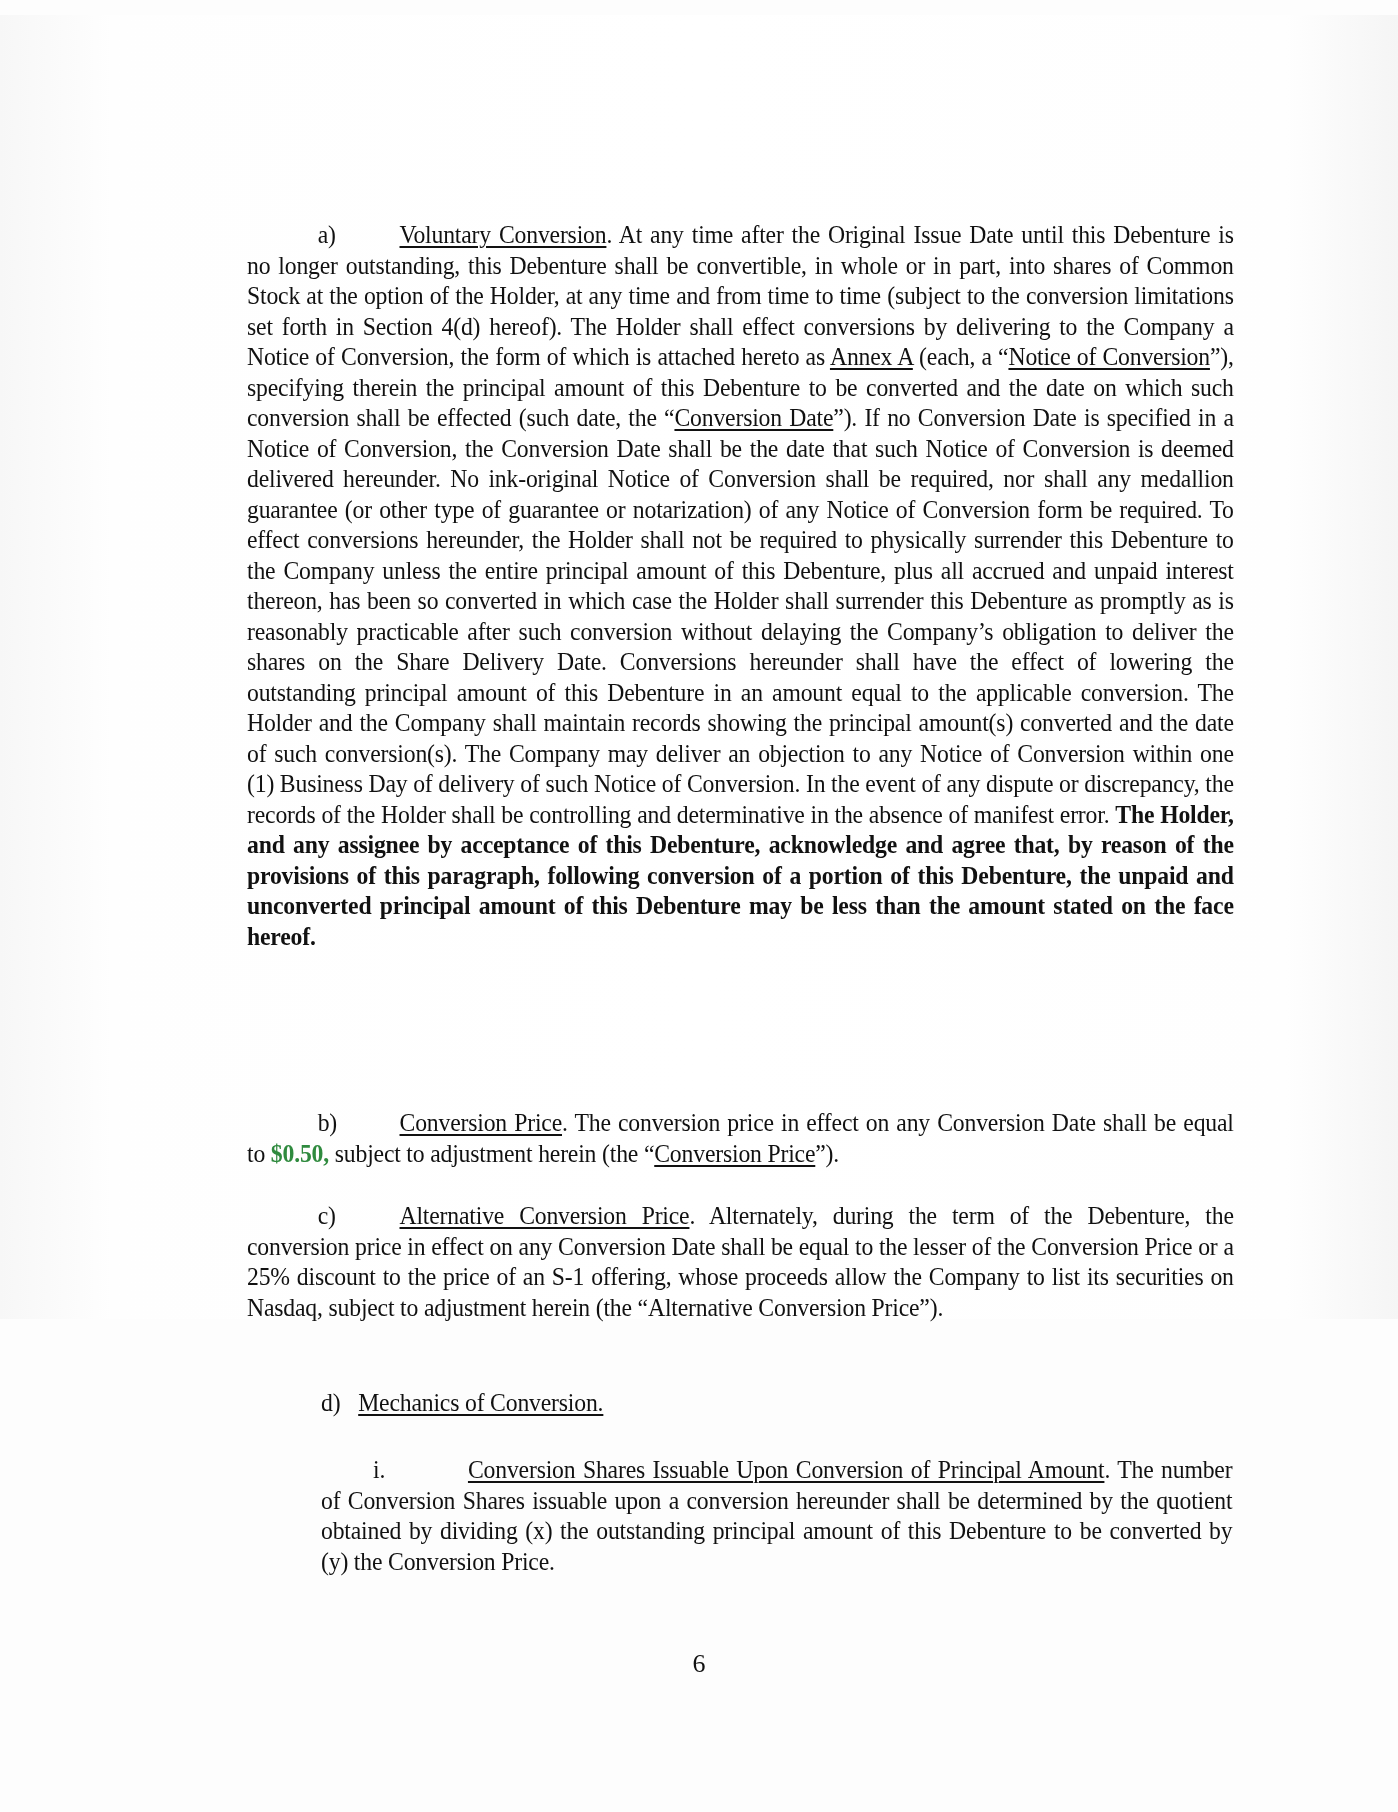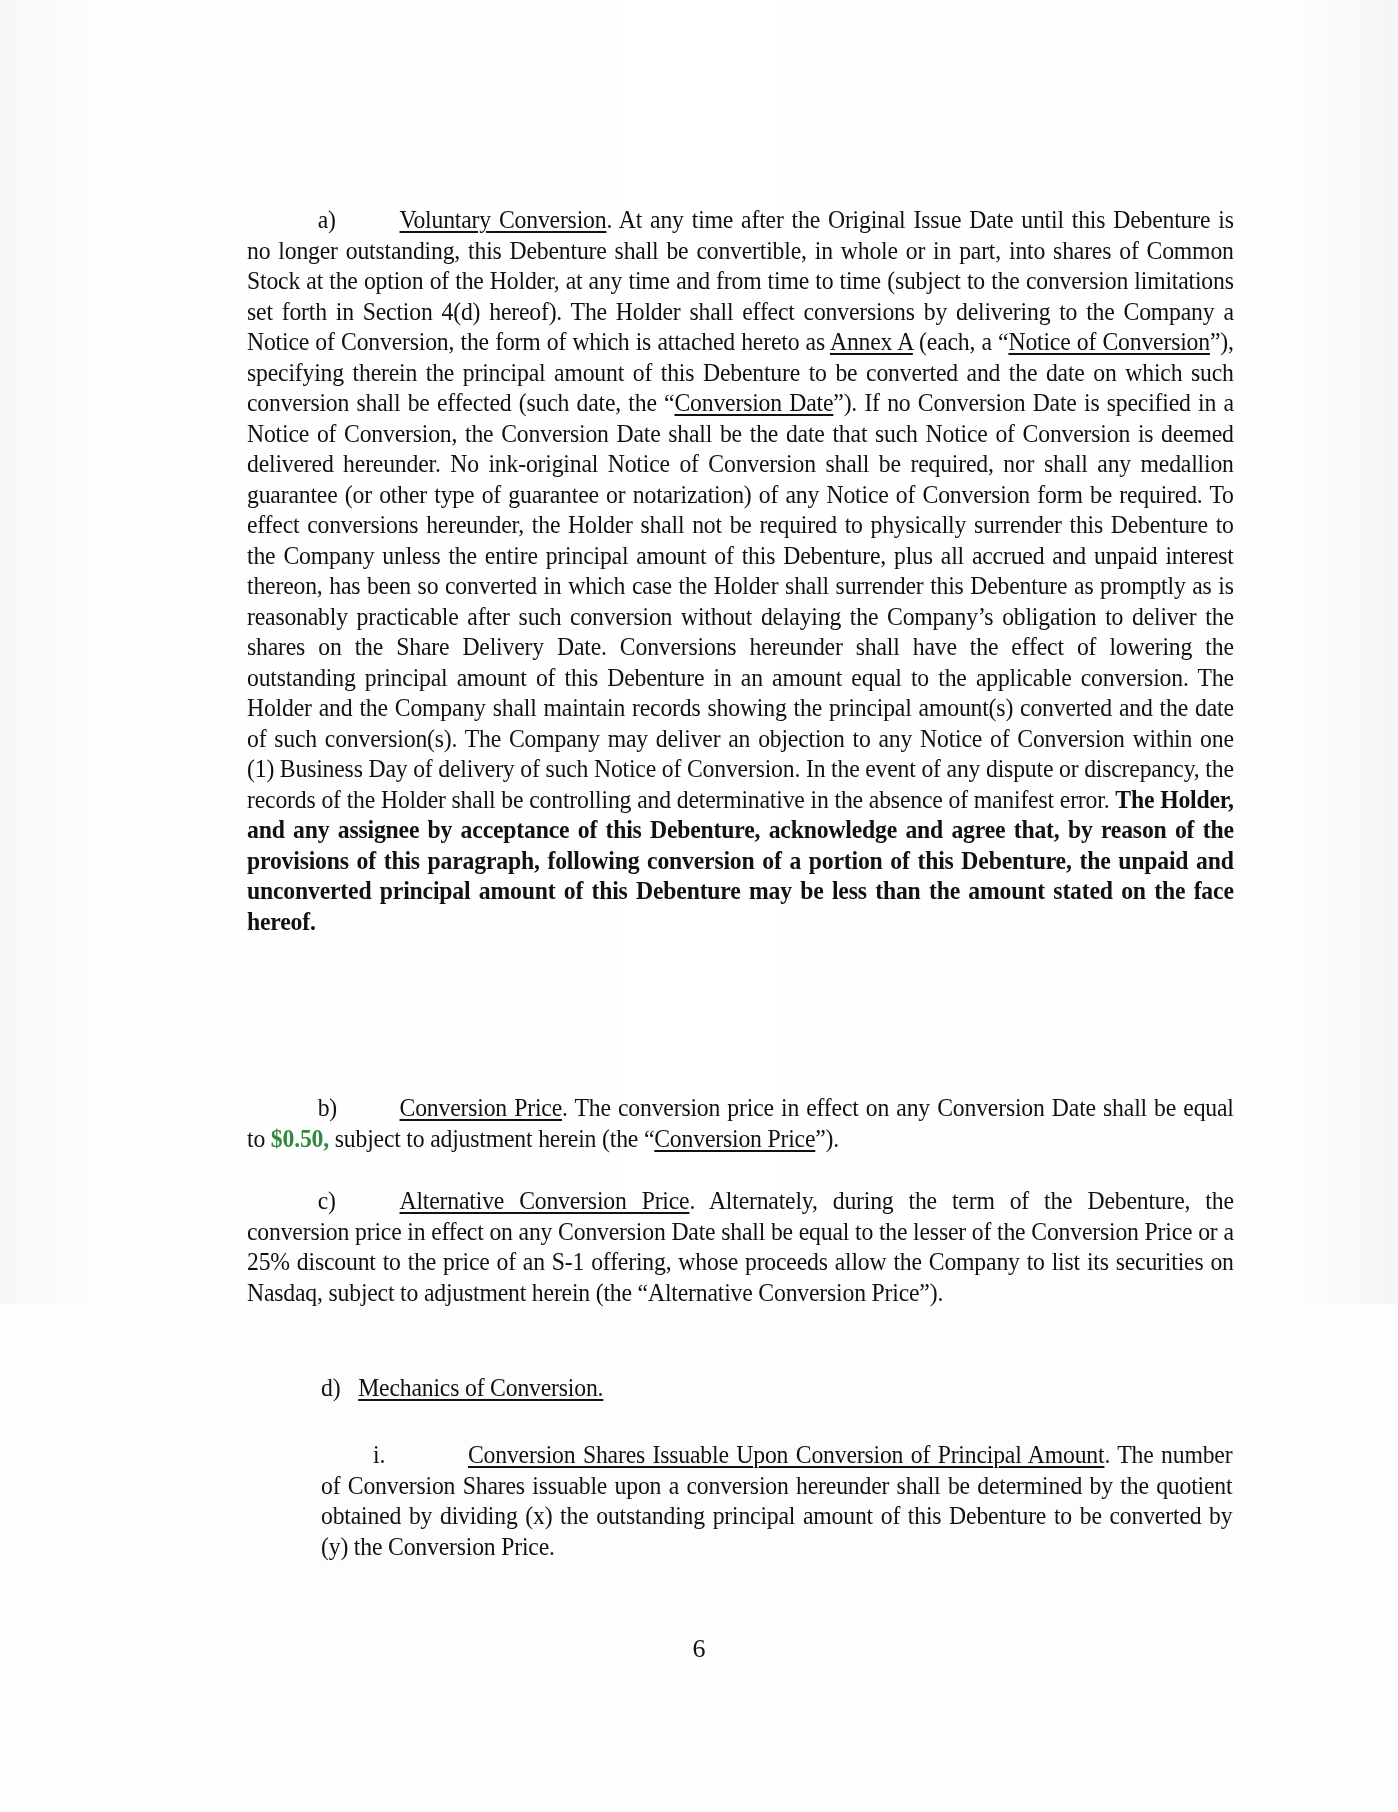--- a/index.html
+++ b/index.html
@@ -11,21 +11,21 @@
       width: 1398px;
       height: 1812px;
       position: relative;
       overflow: hidden;
       background: #fdfdfd;
       font-family: "Liberation Serif", "DejaVu Serif", serif;
       color: #111111;
     }
     .page {
       position: absolute;
-      left: 0; top: 0;
+      left: 0; top: 15px;
       width: 1398px;
       height: 1304px;
       background: linear-gradient(90deg, #f7f7f7 0%, #fefefe 8%, #ffffff 50%, #fefefe 92%, #f5f5f5 100%);
     }
     .para {
       position: absolute;
       left: 247px;
       width: 987px;
       font-size: 25.5px;
       line-height: 30.5px;

